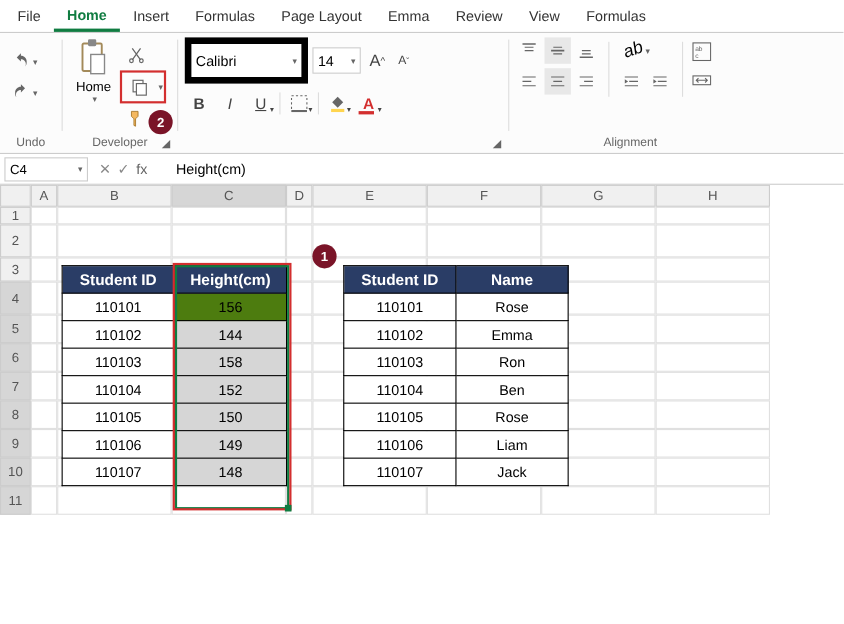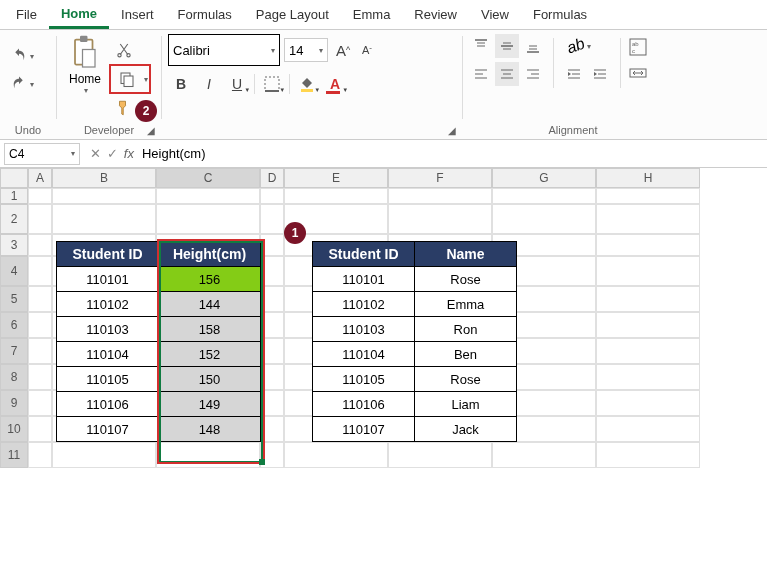--- a/index.html
+++ b/index.html
@@ -29,21 +29,21 @@
 .paste-big { display: flex; flex-direction: column; align-items: center; width: 44px; }
 .paste-big svg { width: 30px; height: 36px; }
 .paste-label { font-size: 12px; margin-top: 2px; }
 .clip-small { display: flex; flex-direction: column; gap: 2px; padding-top: 4px; }
 .clip-btn { width: 30px; height: 24px; display: flex; align-items: center; justify-content: center; position: relative; }
 .clip-btn svg { width: 18px; height: 18px; }
 .copy-row { display: flex; align-items: center; border: 2.5px solid #d32f2f; padding: 1px; }
 
 
 .font-top { display: flex; gap: 4px; align-items: center; margin-bottom: 6px; }
-.font-name { width: 112px; height: 24px; border: 1px solid #000000; font-size: 13px; padding: 15px 4px; display: flex; align-items: center; justify-content: space-between; background: #fff; }
+.font-name { width: 112px; height: 24px; border: 6px solid #000000; font-size: 13px; padding: 15px 4px; display: flex; align-items: center; justify-content: space-between; background: #fff; }
 .font-size { width: 44px; height: 24px; border: 1px solid #ccc; font-size: 13px; padding: 0 4px; display: flex; align-items: center; justify-content: space-between; background: #fff; }
 .size-btns { display: flex; gap: 2px; }
 .sq-btn { width: 22px; height: 22px; display: flex; align-items: center; justify-content: center; font-size: 14px; color: #444; }
 .font-bottom { display: flex; gap: 2px; align-items: center; }
 .fmt-btn { width: 26px; height: 24px; display: flex; align-items: center; justify-content: center; font-size: 14px; color: #444; position: relative; }
 .fmt-btn .dd { font-size: 7px; position: absolute; right: 1px; bottom: 2px; }
 .bold { font-weight: bold; }
 .italic { font-style: italic; }
 .underline { text-decoration: underline; }
 .font-col { display: flex; flex-direction: column; }
@@ -58,21 +58,21 @@
 .wrap-col { display: flex; flex-direction: column; gap: 4px; padding-top: 2px; }
 .wrap-btn { display: flex; align-items: center; gap: 2px; height: 22px; }
 
 
 .badge { position: absolute; width: 22px; height: 22px; border-radius: 50%; background: #7a1428; color: #fff; font-size: 12px; font-weight: bold; display: flex; align-items: center; justify-content: center; z-index: 20; }
 
 
 .formula-row { display: flex; align-items: center; height: 28px; border-bottom: 1px solid #ccc; }
 .name-box { width: 76px; height: 22px; border: 1px solid #ccc; margin: 0 4px; font-size: 12px; padding: 0 4px; display: flex; align-items: center; justify-content: space-between; background: #fff; }
 .fx-btns { display: flex; gap: 6px; padding: 0 6px; color: #888; font-size: 13px; }
-.fx-label { font-style: italic; color: #666; font-size: 13px; margin-right: 4px; }
+.fx-label { color: #666; font-size: 13px; margin-right: 22px; }
 .formula-input { flex: 1; font-size: 13px; padding: 0 4px; }
 
 
 .grid-wrap { position: relative; }
 .col-headers { display: flex; height: 20px; }
 .corner { width: 28px; border: 1px solid #ccc; background: #f0f0f0; }
 .ch { border: 1px solid #ccc; background: #f0f0f0; font-size: 12px; color: #555; display: flex; align-items: center; justify-content: center; }
 .ch.sel { background: #d6d6d6; }
 .grid-body { display: flex; }
 .row-headers { display: flex; flex-direction: column; }
@@ -494,21 +494,21 @@
   <table class="data-table t1">
     <tbody>
         <tr>
           <th>Student ID</th>
           <th class="sel-hdr">Height(cm)</th>
         </tr>
     </tbody>
       <tbody id="t1body">
         <tr>
           <td>110101</td>
-          <td style="background: #84cc16;">156</td>
+          <td style="background: #4d7c0f;">156</td>
         </tr>
         <tr>
           <td>110102</td>
           <td style="background: rgb(214, 214, 214);">144</td>
         </tr>
         <tr>
           <td>110103</td>
           <td style="background: rgb(214, 214, 214);">158</td>
         </tr>
         <tr>

